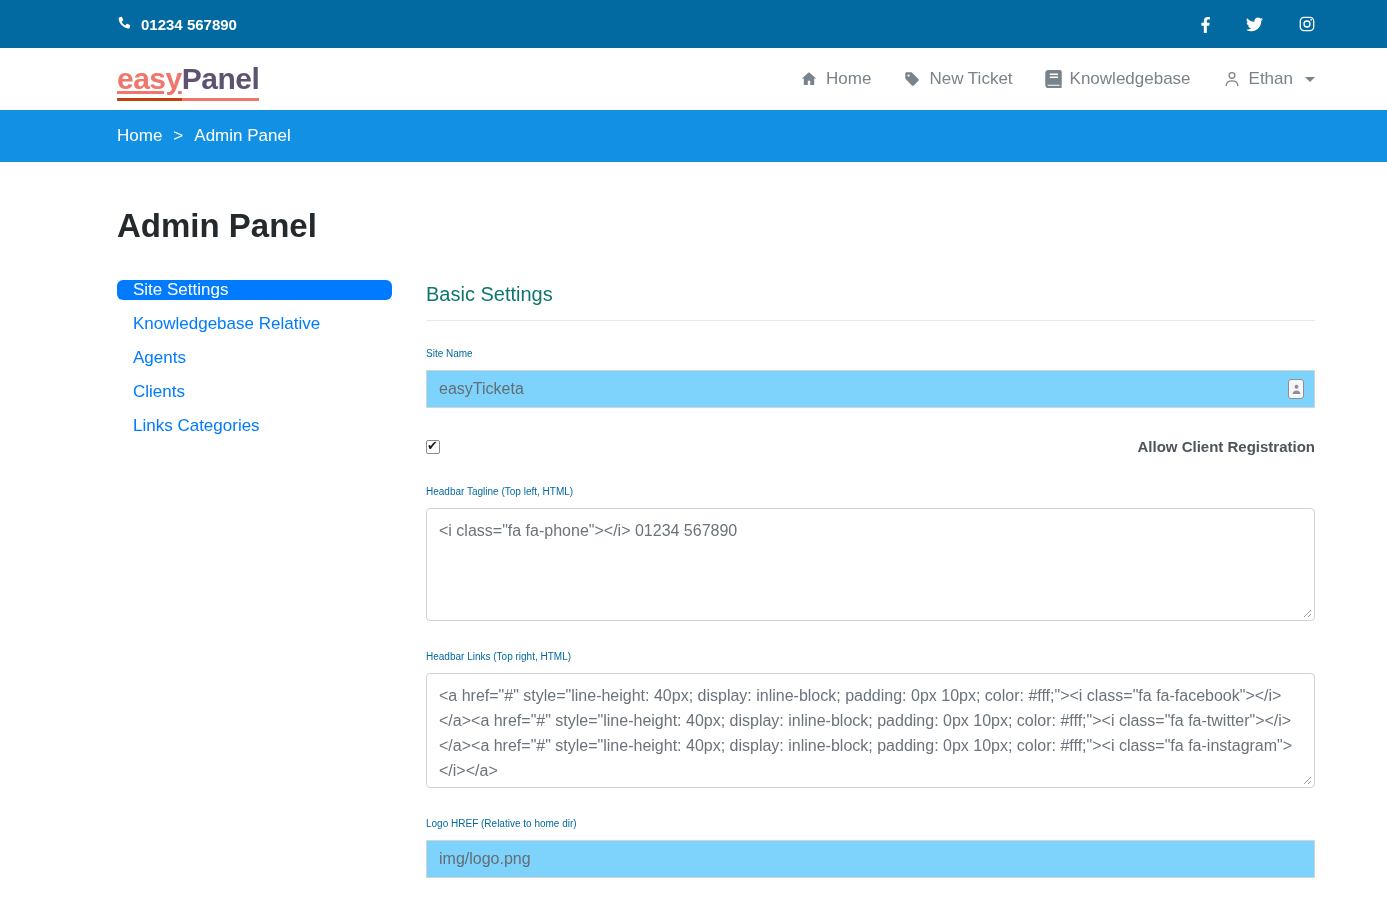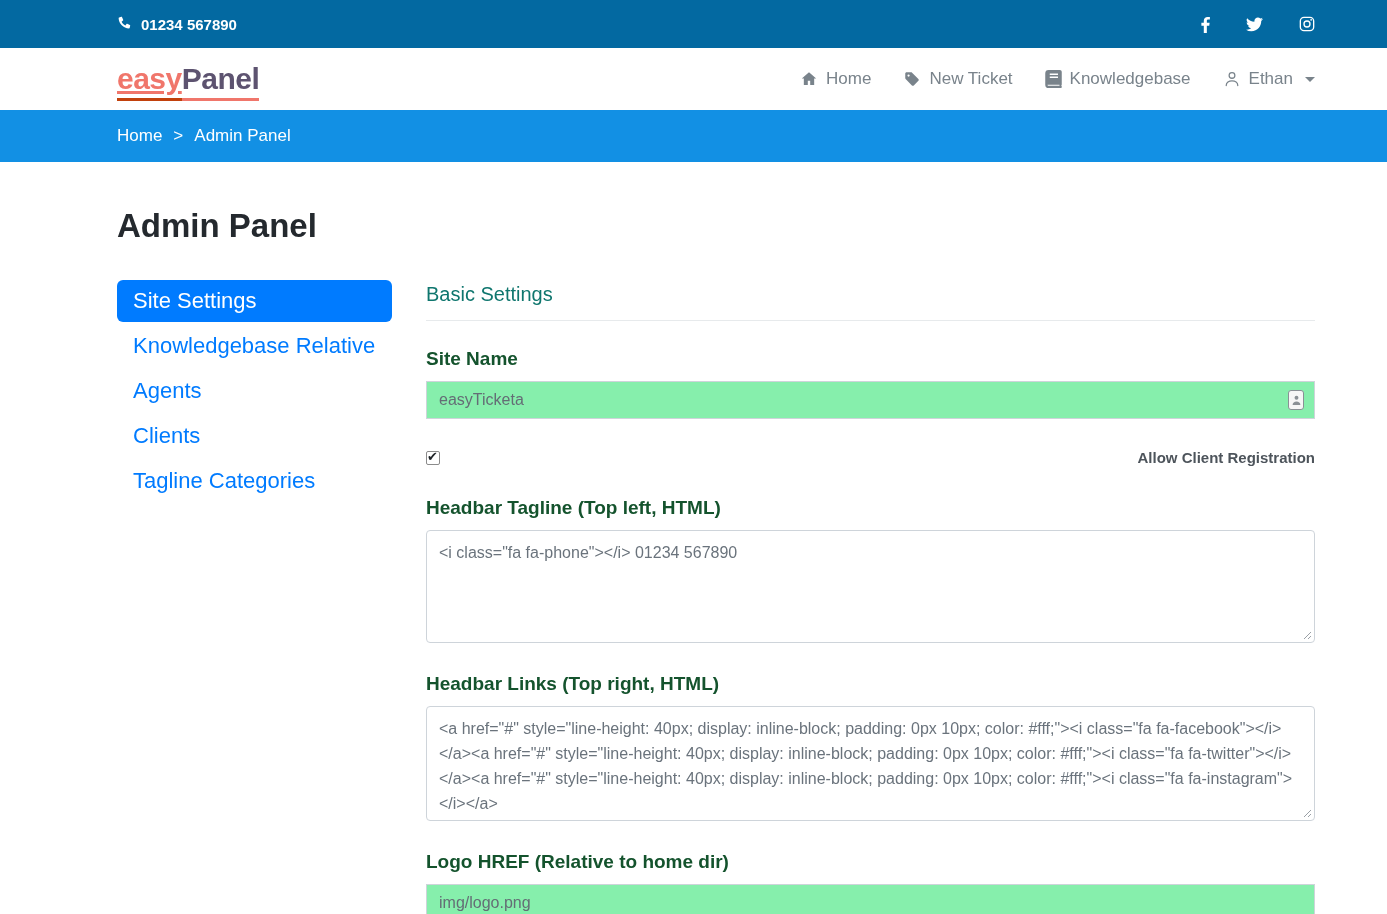--- a/index.html
+++ b/index.html
@@ -31,35 +31,35 @@
   .breadbar { background: #1290e4; height: 52px; }
   .breadbar .container { height: 100%; display: flex; align-items: center; gap: 11px;
     color: #ffffff; font-size: 17px; }
   .crumb-link { color: #ffffff; text-decoration: none; cursor: pointer; }
 
   
   .page-title { font-size: 33px; font-weight: 700; color: #24292e; margin: 45px 0 35px; }
   .layout { display: flex; align-items: flex-start; }
 
   .sidebar { width: 275px; flex: 0 0 275px; margin-right: 34px; }
-  .side-item { padding: 8px 16px; margin-bottom: 3px; font-size: 22px; color: #007bff;
+  .side-item { padding: 0 16px; margin-bottom: 14px; font-size: 17px; color: #007bff;
     border-radius: 6px; cursor: pointer; }
   .side-item.active { background: #007bff; color: #ffffff; }
 
   .content { flex: 1 1 auto; min-width: 0; }
   .section-title { font-size: 20px; font-weight: 500; color: #0f766e; margin: 3px 0 14px; }
   .content hr { border: none; border-top: 1px solid #e7eaec; margin: 0 0 27px; }
 
   .form-group { margin-bottom: 30px; }
-  .form-label { display: block; font-size: 19px; font-weight: 700; color: #14532d; margin-bottom: 11px; }
+  .form-label { display: block; font-size: 10px; font-weight: 400; color: #0369a1; margin-bottom: 11px; }
 
   .input-wrap { position: relative; }
   .text-input { width: 100%; height: 38px; padding: 6px 12px; font-size: 16px; color: #646d75;
     font-family: "Liberation Sans", sans-serif;
-    border: 1px solid #ced4da; border-radius: 0; background: #86efac; outline: none; display: block; }
+    border: 1px solid #ced4da; border-radius: 0; background: #7dd3fc; outline: none; display: block; }
   .autofill-badge { position: absolute; right: 11px; top: 50%; transform: translateY(-50%);
     width: 16px; height: 20px; border: 1px solid #8a9095; border-radius: 3px;
     display: flex; align-items: center; justify-content: center; color: #8a9095; background: #f6f6f6; }
 
   .check-group { display: flex; align-items: center; gap: 11px; margin-bottom: 31px; justify-content: space-between; }
   .checkbox { appearance: none; -webkit-appearance: none; width: 14px; height: 14px;
     border: 1px solid #8b8b8b; border-radius: 2px; background: #fff; position: relative; cursor: pointer; }
   .checkbox:checked::after { content: "✔"; position: absolute; left: 0px; top: -3px;
     font-size: 13px; color: #1d2125; }
   .check-label { font-size: 15px; font-weight: 600; color: #4d545b; cursor: pointer; }
@@ -161,21 +161,21 @@
 <div class="container">
   <h1 class="page-title">Admin Panel</h1>
 
   <div class="layout">
 
     <div class="sidebar">
       <div class="side-item active">Site Settings</div>
       <div class="side-item">Knowledgebase Relative</div>
       <div class="side-item">Agents</div>
       <div class="side-item">Clients</div>
-      <div class="side-item">Tagline Categories</div>
+      <div class="side-item">Links Categories</div>
     </div>
 
     <div class="content">
       <div class="section-title">Basic Settings</div>
       <hr>
 
       <div class="form-group">
         <label class="form-label">Site Name</label>
         <div class="input-wrap">
           <input type="text" class="text-input" value="easyTicketa" style="">

